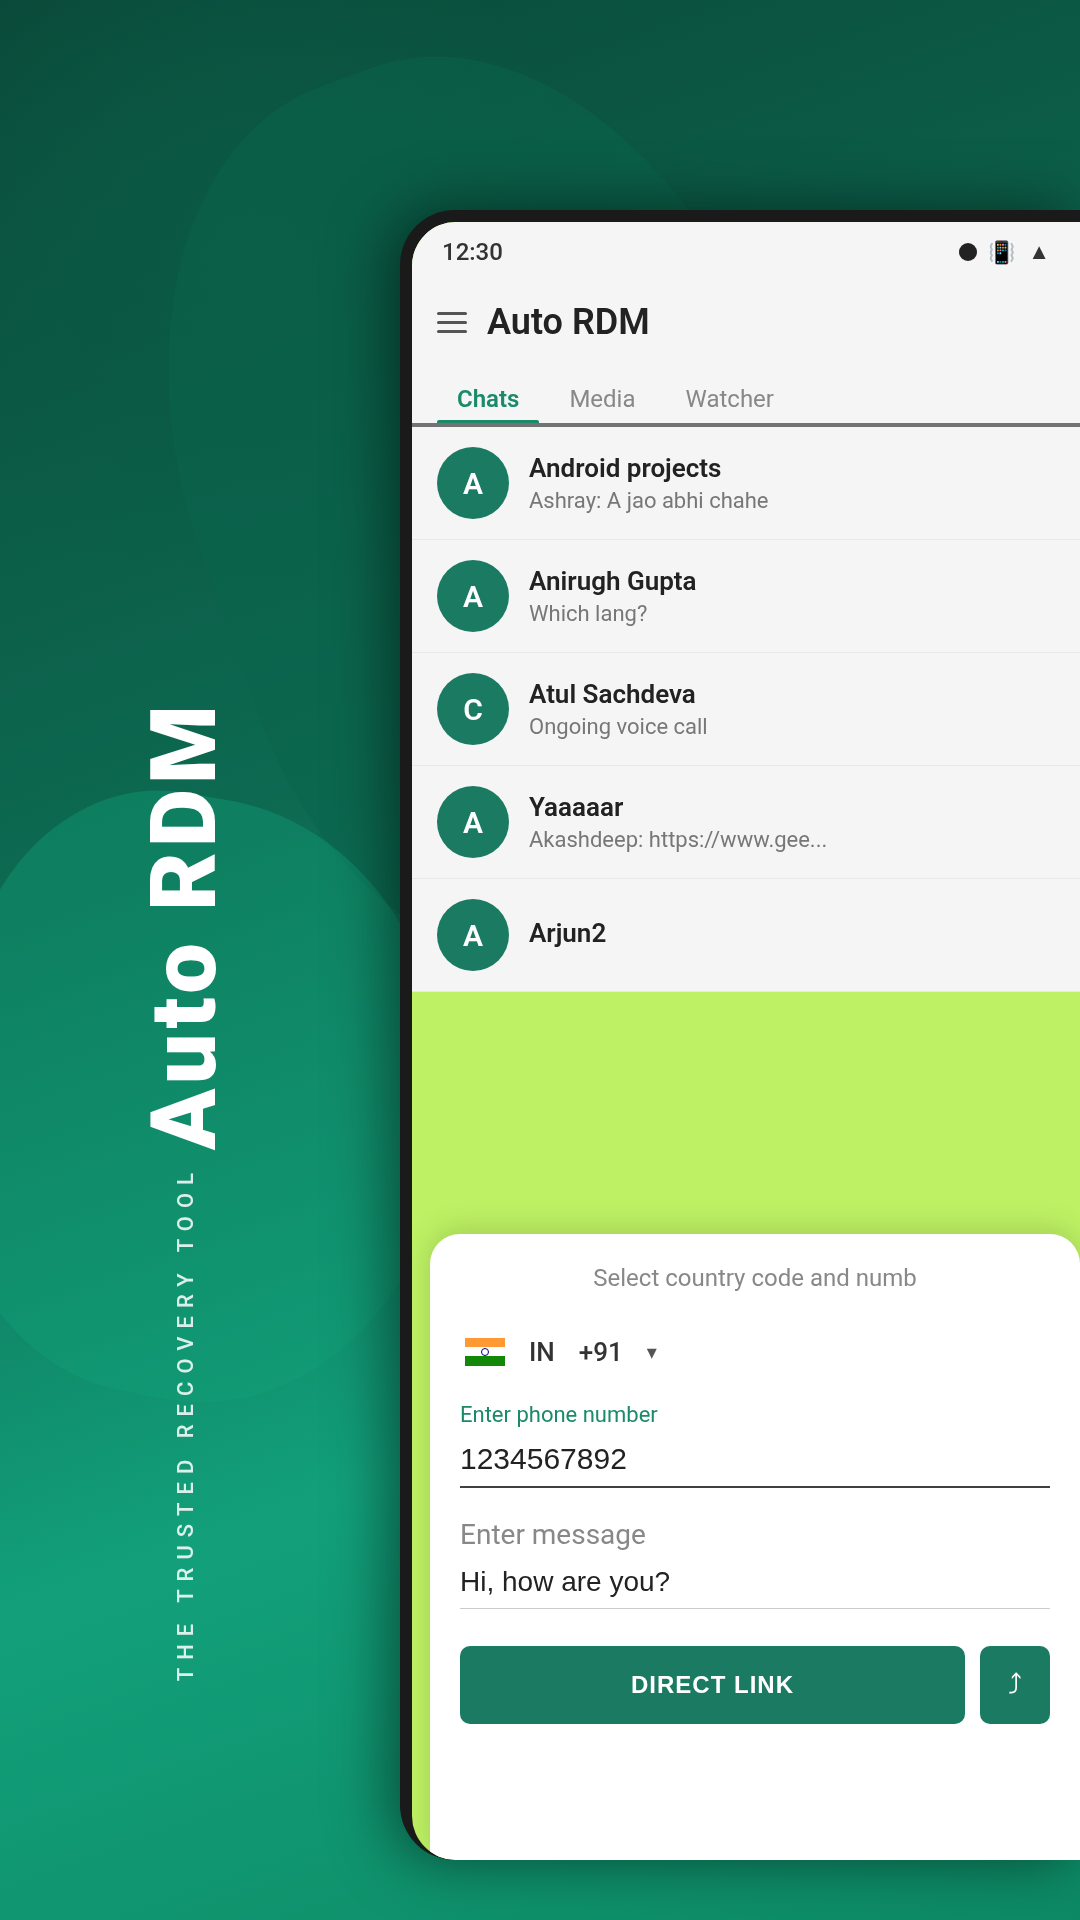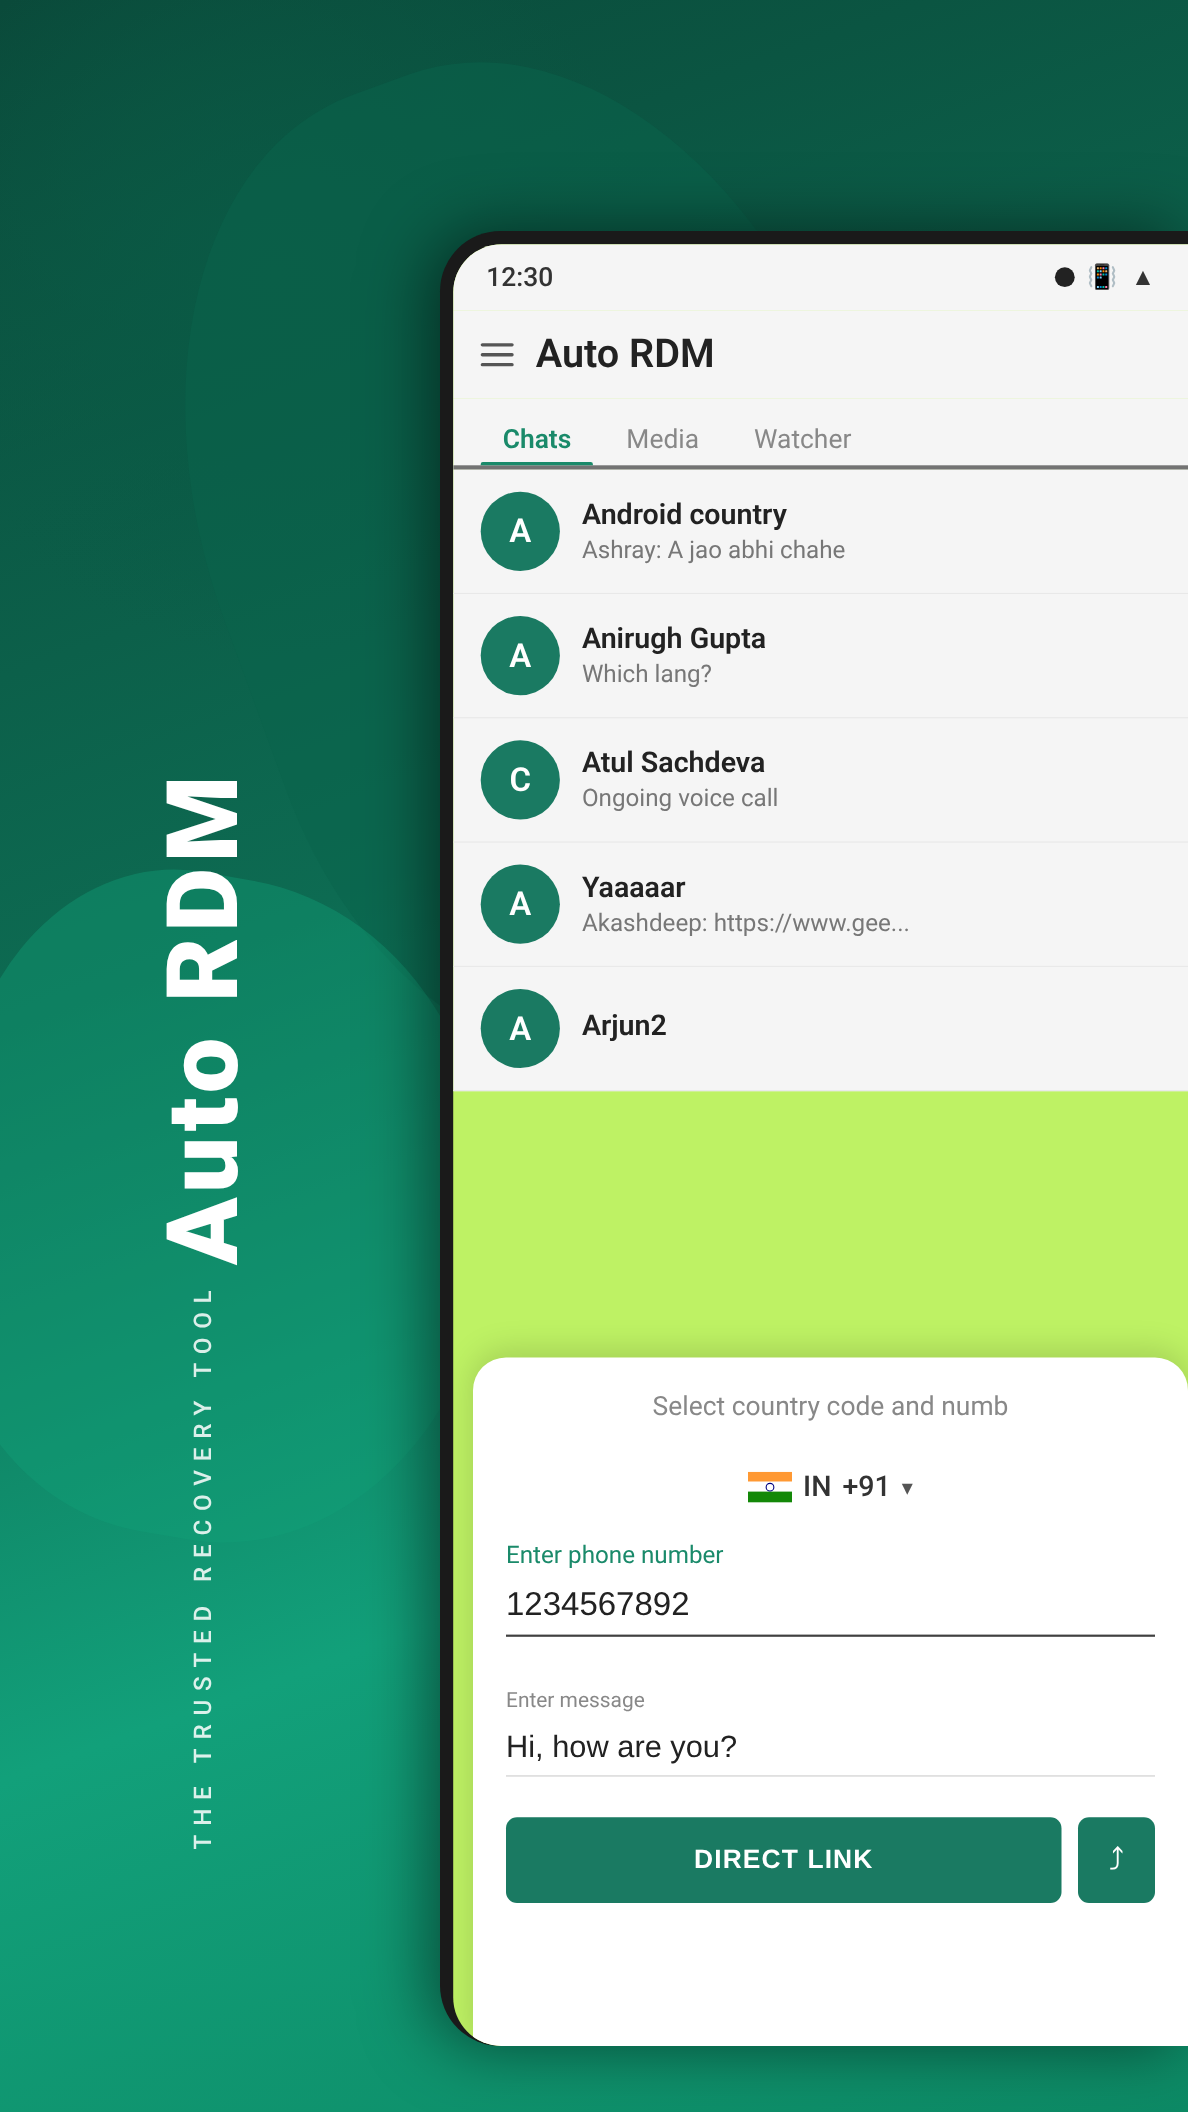--- a/index.html
+++ b/index.html
@@ -280,24 +280,23 @@
       font-size: 24px;
       color: #888;
       text-align: center;
       margin-bottom: 30px;
     }
 
     
     .country-selector {
       display: flex;
       align-items: center;
-      gap: 10px;
+      gap: 24px;
       padding: 15px 5px;
       cursor: pointer;
-      justify-content: center;
     }
 
     .flag-icon {
       width: 40px;
       height: 28px;
       position: relative;
       overflow: hidden;
       flex-shrink: 0;
     }
 
@@ -351,23 +350,23 @@
       padding: 10px 0;
       border: none;
       border-bottom: 2px solid #404040;
       outline: none;
       width: 100%;
       background: transparent;
     }
 
     
     .message-label {
-      font-size: 19px;
+      font-size: 28px;
       color: #888;
-      margin-top: 46px;
+      margin-top: 30px;
       margin-bottom: 5px;
     }
 
     .message-input-field {
       font-size: 28px;
       color: #222;
       padding: 10px 0;
       border: none;
       border-bottom: 1px solid #ccc;
       outline: none;
@@ -456,21 +455,21 @@
       </div>
     </div>
 
     <div class="chat-list">
 
       <div class="chat-item">
         <div class="chat-avatar">
           <span>A</span>
         </div>
         <div class="chat-info">
-          <div class="chat-name">Android country</div>
+          <div class="chat-name">Android projects</div>
           <div class="chat-preview">Ashray: A jao abhi chahe</div>
         </div>
       </div>
 
       <div class="chat-item">
         <div class="chat-avatar">
           <span>A</span>
         </div>
         <div class="chat-info">
           <div class="chat-name">Anirugh Gupta</div>

